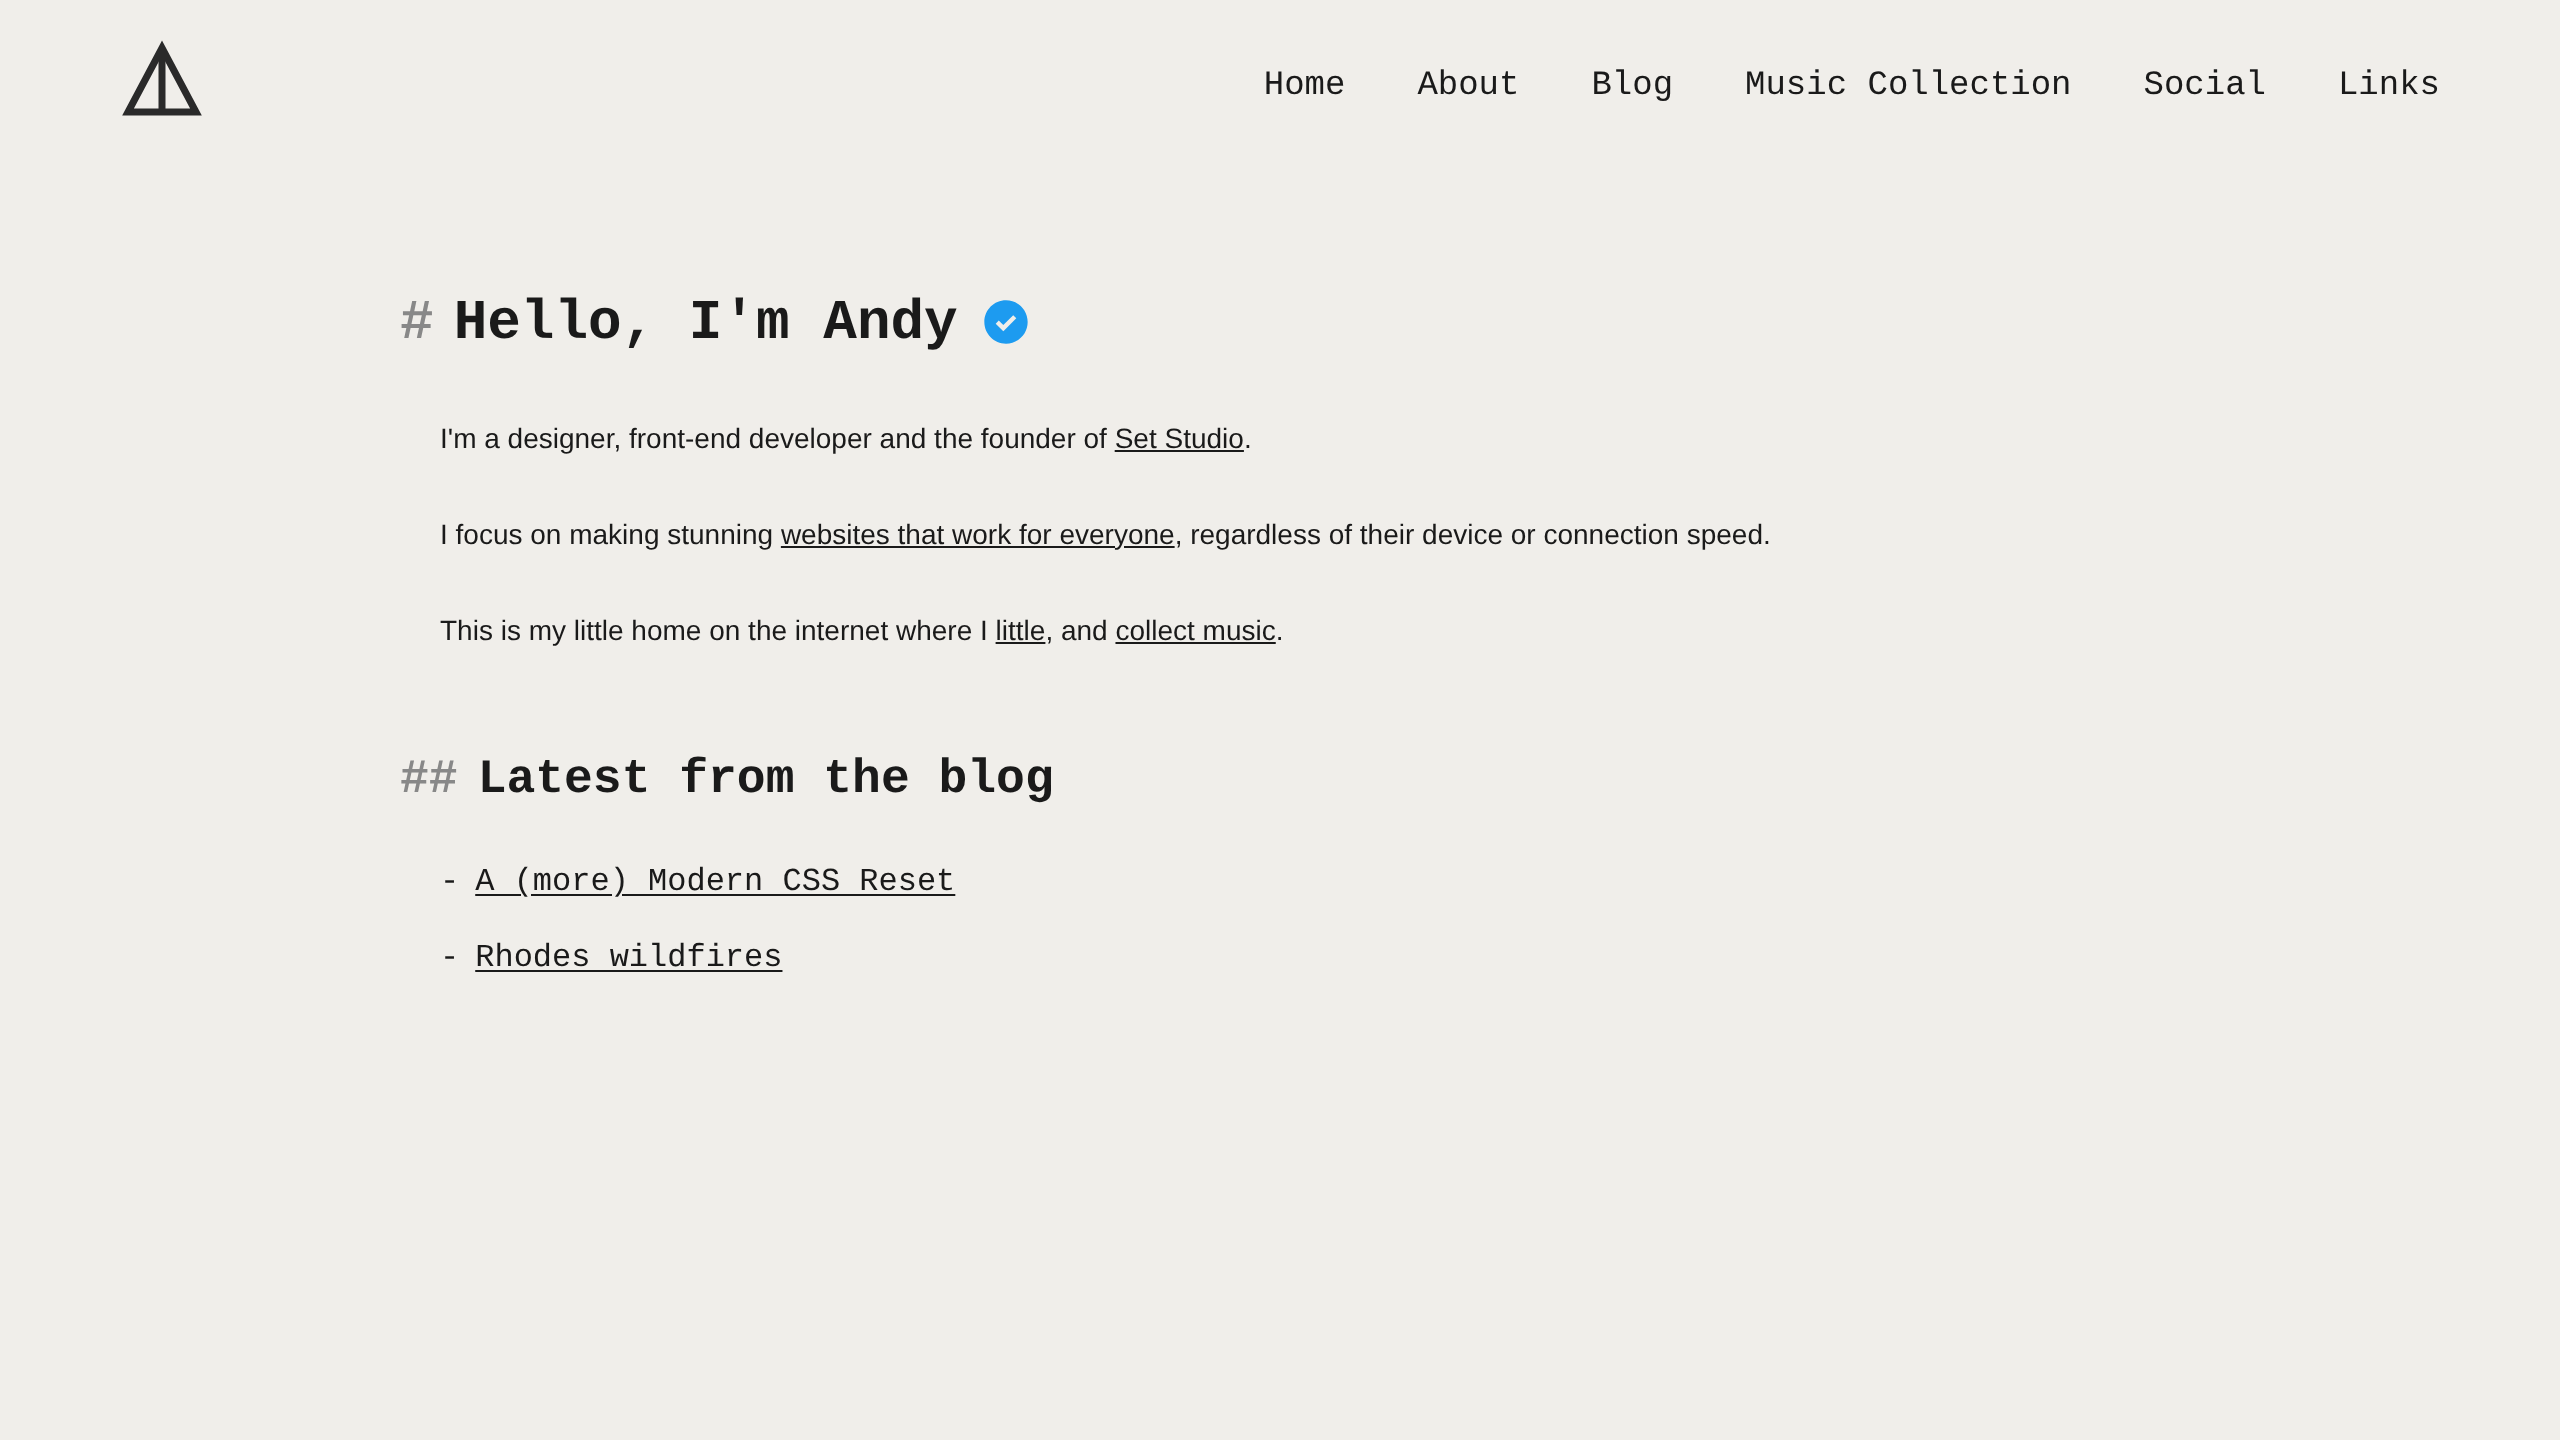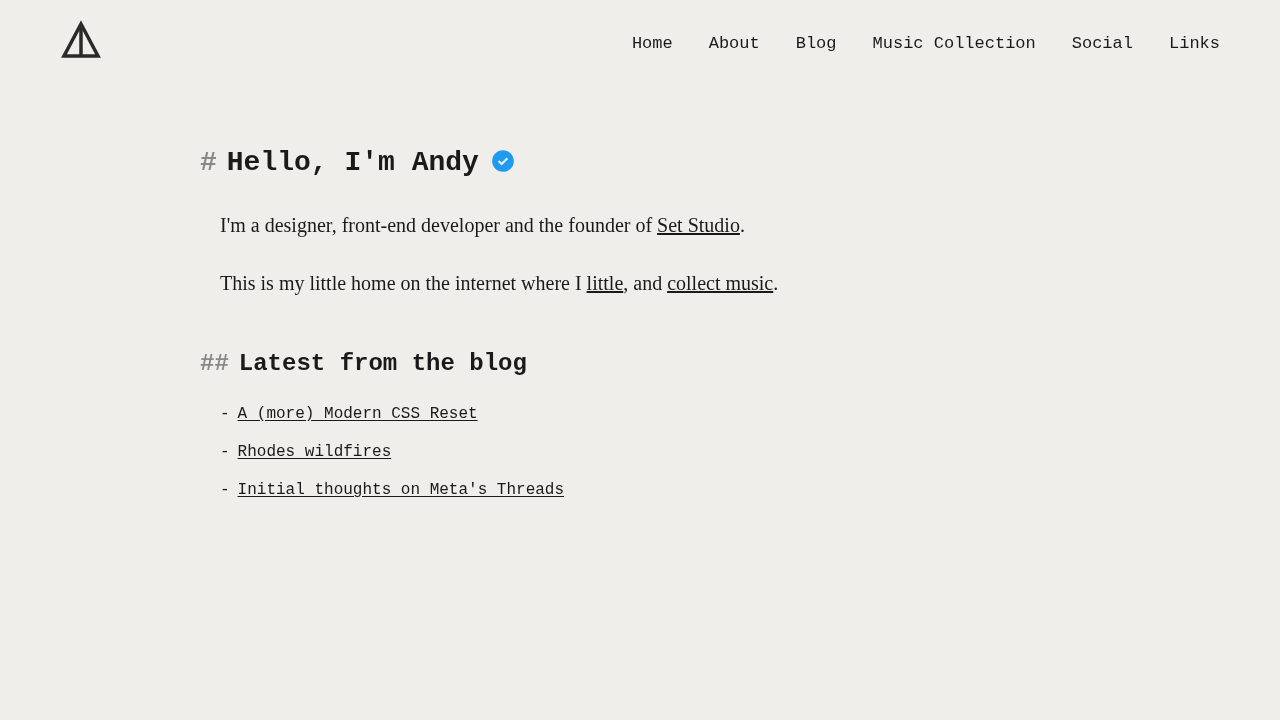--- a/index.html
+++ b/index.html
@@ -87,22 +87,22 @@
     .verified-badge {
       display: inline-flex;
       align-items: center;
       justify-content: center;
       width: 28px;
       height: 28px;
       color: #1d9bf0;
     }
 
     .intro-text {
-      font-family: Liberation Serif, serif;
-      font-size: 20px;
+      font-family: Liberation Sans, sans-serif;
+      font-size: 14px;
       line-height: 1.7;
       color: #1a1a1a;
       margin-left: 20px;
     }
 
     .intro-text p {
       margin-bottom: 24px;
       max-width: 680px;
     }
 
@@ -172,36 +172,36 @@
         <svg width="26" height="26" viewBox="0 0 24 24" fill="#1d9bf0" xmlns="http://www.w3.org/2000/svg">
           <path d="M12 2C6.477 2 2 6.477 2 12s4.477 10 10 10 10-4.477 10-10S17.523 2 12 2zm-1.25 14.25l-3.5-3.5 1.414-1.414 2.086 2.086 4.586-4.586 1.414 1.414-5.5 5.5z"></path>
         </svg>
       </span>
     </h1>
   </div>
 
   <div class="intro-text">
     <p>
       <span>I'm a designer, front-end developer and the founder of </span><a href="#">Set Studio</a><span>.</span>
+    </p>
+    <p>
+      <span>I focus on making stunning </span><a href="#">websites that work for everyone</a><span>, regardless of their device or connection speed.</span>
     </p>
     <p>
       <span>This is my little home on the internet where I </span><a href="#">little</a><span>, and </span><a href="#">collect music</a><span>.</span>
     </p>
   </div>
 
   <div class="blog-section">
     <div class="section-heading">
       <span class="hash-symbol-double">##</span>
       <h2>Latest from the blog</h2>
     </div>
     <ul class="blog-list">
       <li>
         <a href="#">A (more) Modern CSS Reset</a>
       </li>
       <li>
         <a href="#">Rhodes wildfires</a>
       </li>
-      <li>
-        <a href="#">Initial thoughts on Meta's Threads</a>
-      </li>
     </ul>
   </div>
 </main>
 
 </body></html>

